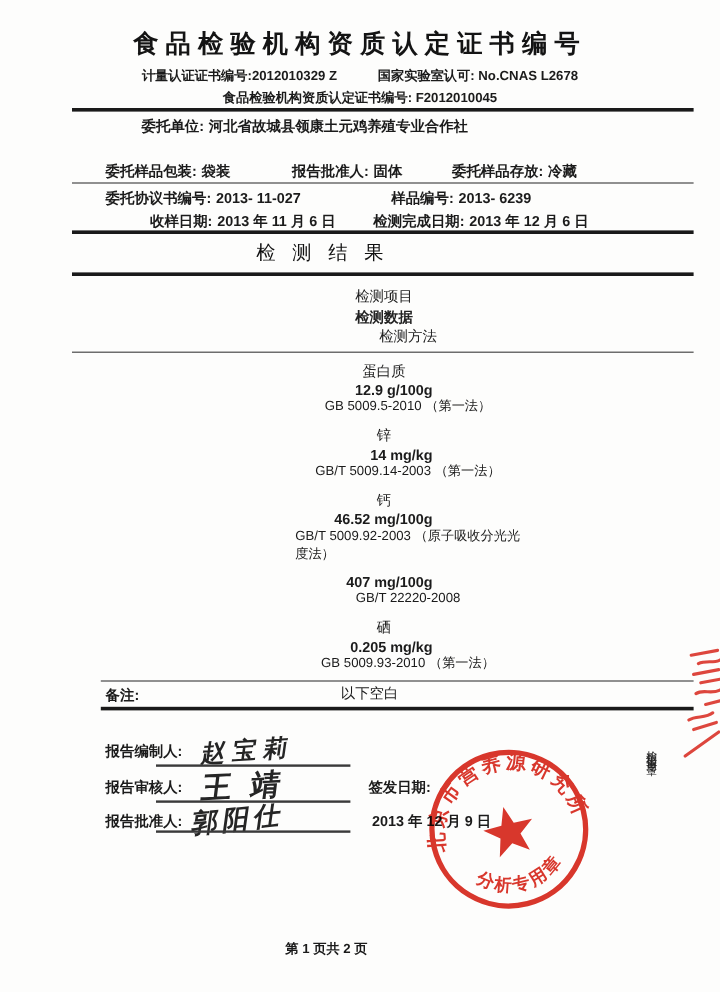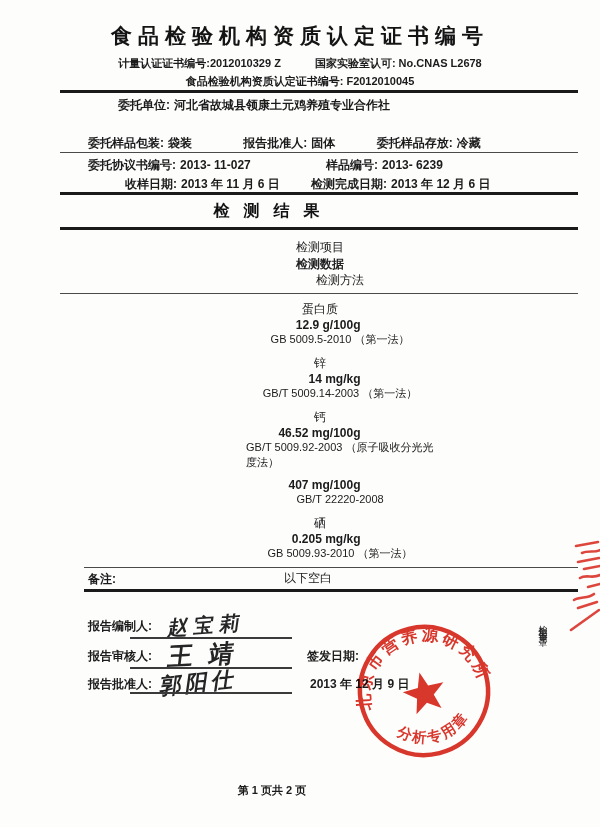--- a/index.html
+++ b/index.html
@@ -13,21 +13,21 @@
   .cert-row2 { top:74px; left:0; width:600px; text-align:center; font-size:11px; font-weight:bold; }
 
   .rule { position:absolute; background:#1a1a1a; }
   .rule.thin { height:1px; background:#4a4a4a; }
   .rule.thick { height:3px; }
 
   .inforow { position:absolute; font-size:12px; font-weight:bold; white-space:nowrap; }
   .pair { white-space:nowrap; }
   .pair .v { margin-left:4px; }
 
-  .section-title { top:201px; left:0; width:547px; text-align:center; font-size:16px; font-weight:bold; letter-spacing:14px; color:#111; }
+  .section-title { top:201px; left:0; width:547px; text-align:center; font-size:16px; font-weight:normal; letter-spacing:14px; color:#111; }
 
   .results { top:236px; left:62px; width:516px; }
   .trow { display:flex; align-items:center; padding:4px 0;flex-direction:column; }
   .thead { font-size:12px; color:#222; padding:3px 0 5px 0; }
   .c1 { width:190px; text-align:center; font-size:12px; }
   .c2 { width:105px; text-align:right; padding-right:12px; font-size:12px; }
   .c2.val { font-weight:bold; }
   .thead .c2 { text-align:center; padding-right:0;font-weight:bold; }
   .c3 { flex:1; margin-left:40px; text-align:left; font-size:11px; line-height:15px; }
   .end-note { margin-left:222px; margin-top:5px; font-size:12px; }

